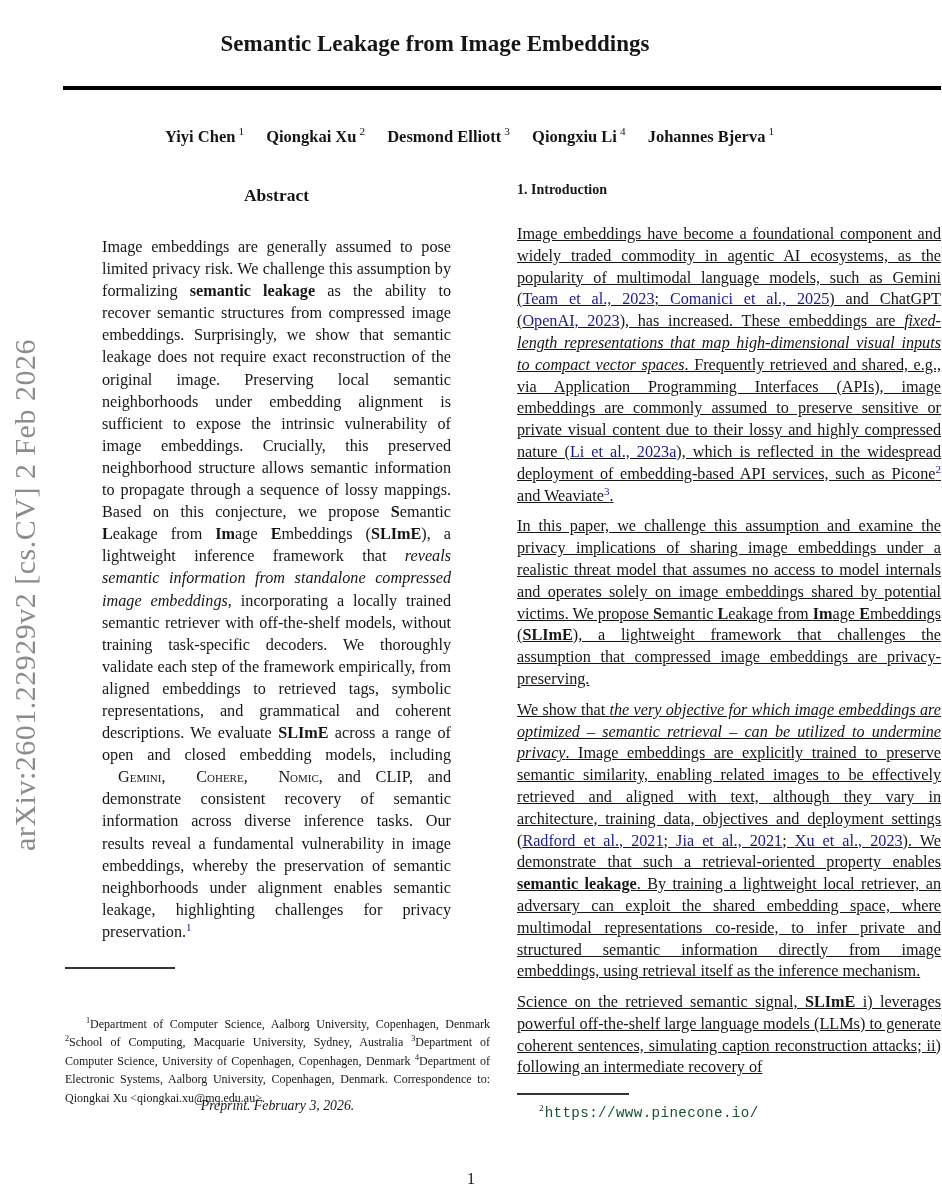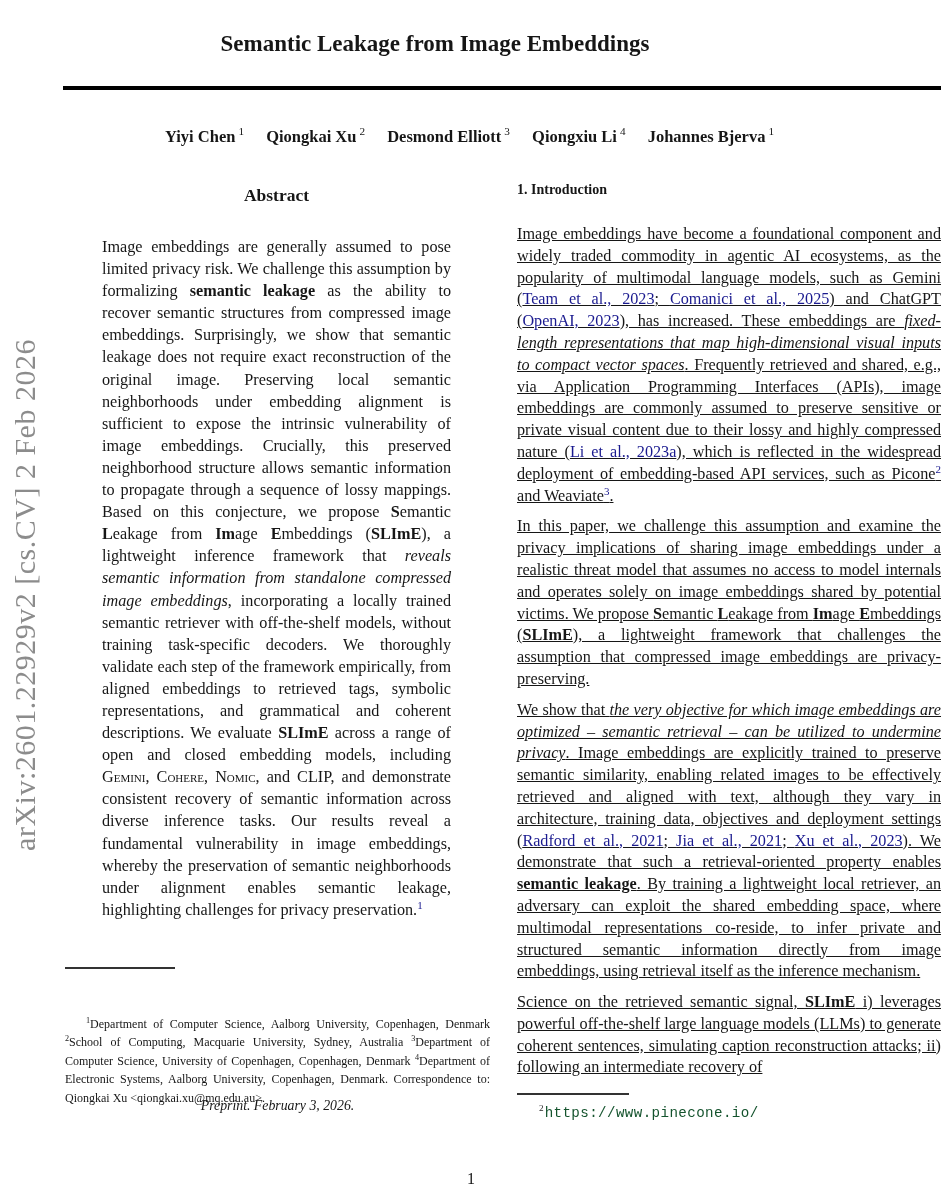--- a/index.html
+++ b/index.html
@@ -48,21 +48,21 @@
   .fn-right .fn-line{padding-left:22px;}
   .fn-right sup{font-size:68%;vertical-align:super;color:#2a2a2a;margin-right:1px;}
   .fn-right .url{font-family:"Liberation Mono", monospace;color:#14532d;
     font-size:14.2px;letter-spacing:.4px;}
 
   .pagenum{position:absolute;top:1170px;left:0;width:942px;text-align:center;font-size:16px;}
 
   
   .b{font-weight:bold;}
   .i{font-style:italic;}
-  .sc{font-variant:small-caps;}
+  .sc{font-variant:small-caps;margin-left:16px;}
   .link{color:#1a1a8f;}
   .sup{vertical-align:super;font-size:68%;line-height:0;}
 </style>
 </head>
 <body>
 
 <div class="page">
 
   <div class="watermark">arXiv:2601.22929v2  [cs.CV]  2 Feb 2026</div>
 

